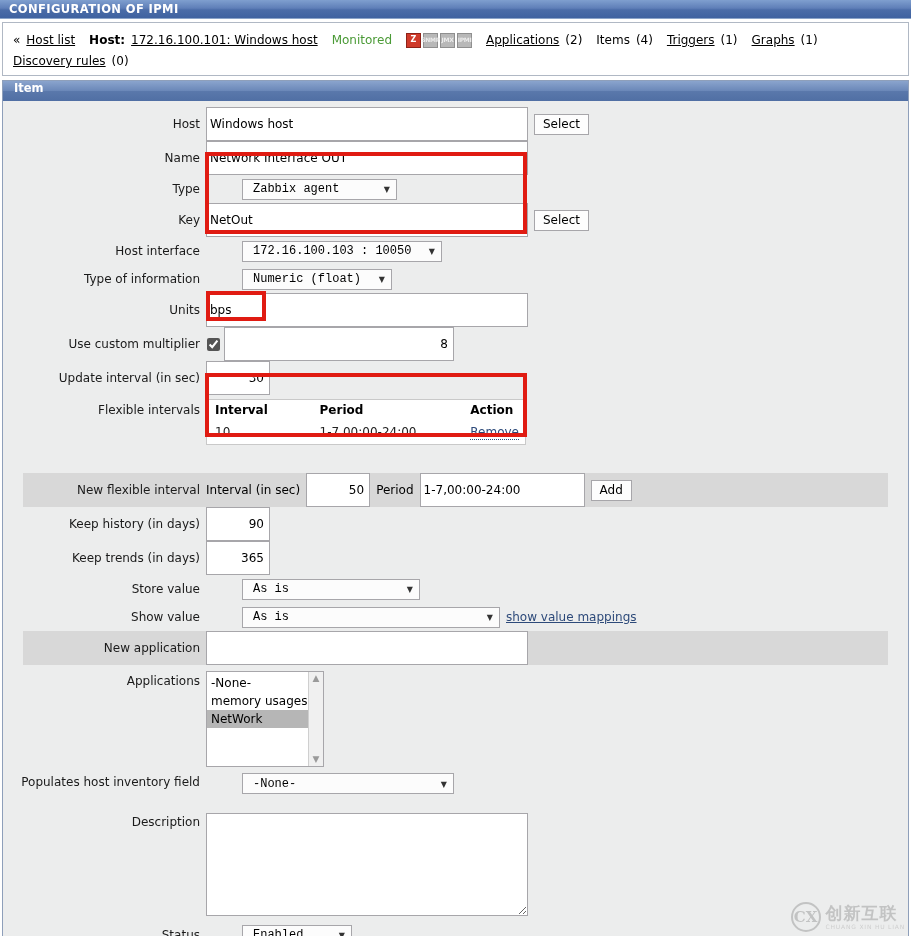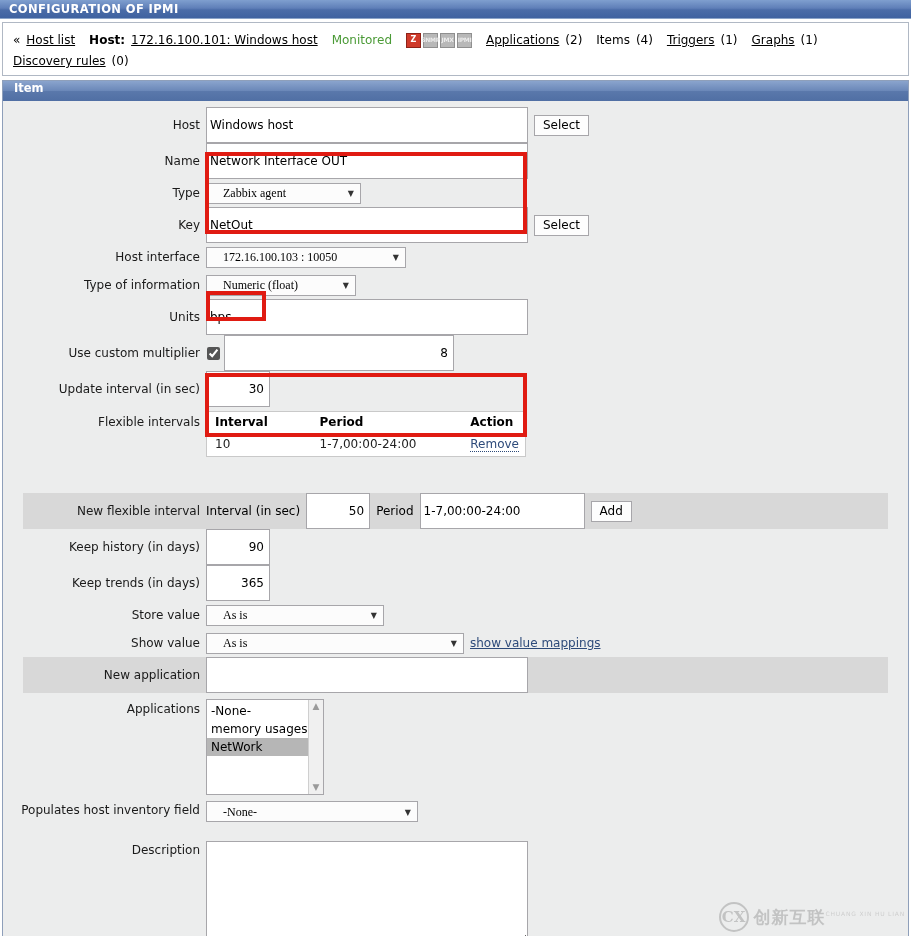--- a/index.html
+++ b/index.html
@@ -96,44 +96,44 @@
     box-sizing:border-box;
     font-size:12px;
     color:#1a1a1a;
     flex:0 0 auto;
   }
   .fld{display:flex;align-items:center;gap:0;flex:1 1 auto;min-width:0;}
   
   input.txt{
     font-family:"DejaVu Sans","Liberation Sans",sans-serif;
     font-size:12px;
-    height:36px;
+    height:20px;
     border:1px solid #a7a6aa;
     background:#ffffff;
-    padding:1px 3px;
+    padding:16px 3px;
     box-sizing:border-box;
     color:#000;
     outline:none;
   }
   input.txt.wide{width:322px;}
   input.txt.num{width:64px;text-align:right;padding-right:5px;}
   input.txt.num2{width:64px;text-align:right;padding-right:5px;}
   input.txt.mult{width:230px;text-align:right;padding-right:5px;}
   input.txt.period{width:165px;}
   input.txt.newapp{width:322px;}
   select.sel{
-    font-family:Liberation Serif, serif;
+    font-family:Liberation Mono, monospace;
     font-size:12px;
     height:21px;
     border:1px solid #a7a6aa;
     background:#fcfcfc;
-    padding:1px 16px;
+    padding:1px 10px;
     box-sizing:border-box;
     color:#000;
-    -webkit-appearance:none;appearance:none;
+    -webkit-appearance:none;appearance:none;margin-left:36px;
   }
   .selwrap{position:relative;display:inline-block;}
   .selwrap .arrow{
     position:absolute;right:7px;top:50%;transform:translateY(-45%);
     pointer-events:none;font-size:8px;color:#333;
   }
   .sel.w155{width:155px;}
   .sel.w200{width:200px;}
   .sel.w150{width:150px;}
   .sel.w178{width:178px;}
@@ -238,21 +238,21 @@
     z-index:60;
     pointer-events:none;
   }
   #wm-ring{
     width:26px;height:26px;border-radius:50%;
     border:2px solid #9a9a9a;
     display:flex;align-items:center;justify-content:center;
     font-size:15px;font-weight:bold;color:#9a9a9a;
     font-family:"DejaVu Serif","Liberation Serif",serif;
   }
-  #wm-text{display:flex;line-height:1;}
+  #wm-text{display:flex;flex-direction:column;line-height:1;}
   #wm-cn{font-size:17px;font-weight:bold;color:#9a9a9a;letter-spacing:1px;}
   #wm-py{font-size:6px;color:#b0b0b0;letter-spacing:0.8px;margin-top:2px;}
 </style>
 </head>
 <body>
 
 <div id="page-title-bar">
   <span class="t">CONFIGURATION OF IPMI</span>
 </div>
 
@@ -404,21 +404,21 @@
               <td>1-7,00:00-24:00</td>
               <td>
                 <a class="dotted">Remove</a>
               </td>
             </tr>
           </tbody>
         </table>
       </div>
     </div>
 
-    <div class="row shaded" style="min-height:29px;margin-top:22px;">
+    <div class="row shaded" style="min-height:29px;margin-top:14px;">
       <div class="lbl">New flexible interval</div>
       <div class="fld">
         <span>Interval (in sec)</span>
         <span class="spacer6"></span>
         <input class="txt num2" type="text" value="50" style="">
         <span class="spacer6"></span>
         <span>Period</span>
         <span class="spacer6"></span>
         <input class="txt period" type="text" value="1-7,00:00-24:00" style="">
         <span class="spacer6"></span>

